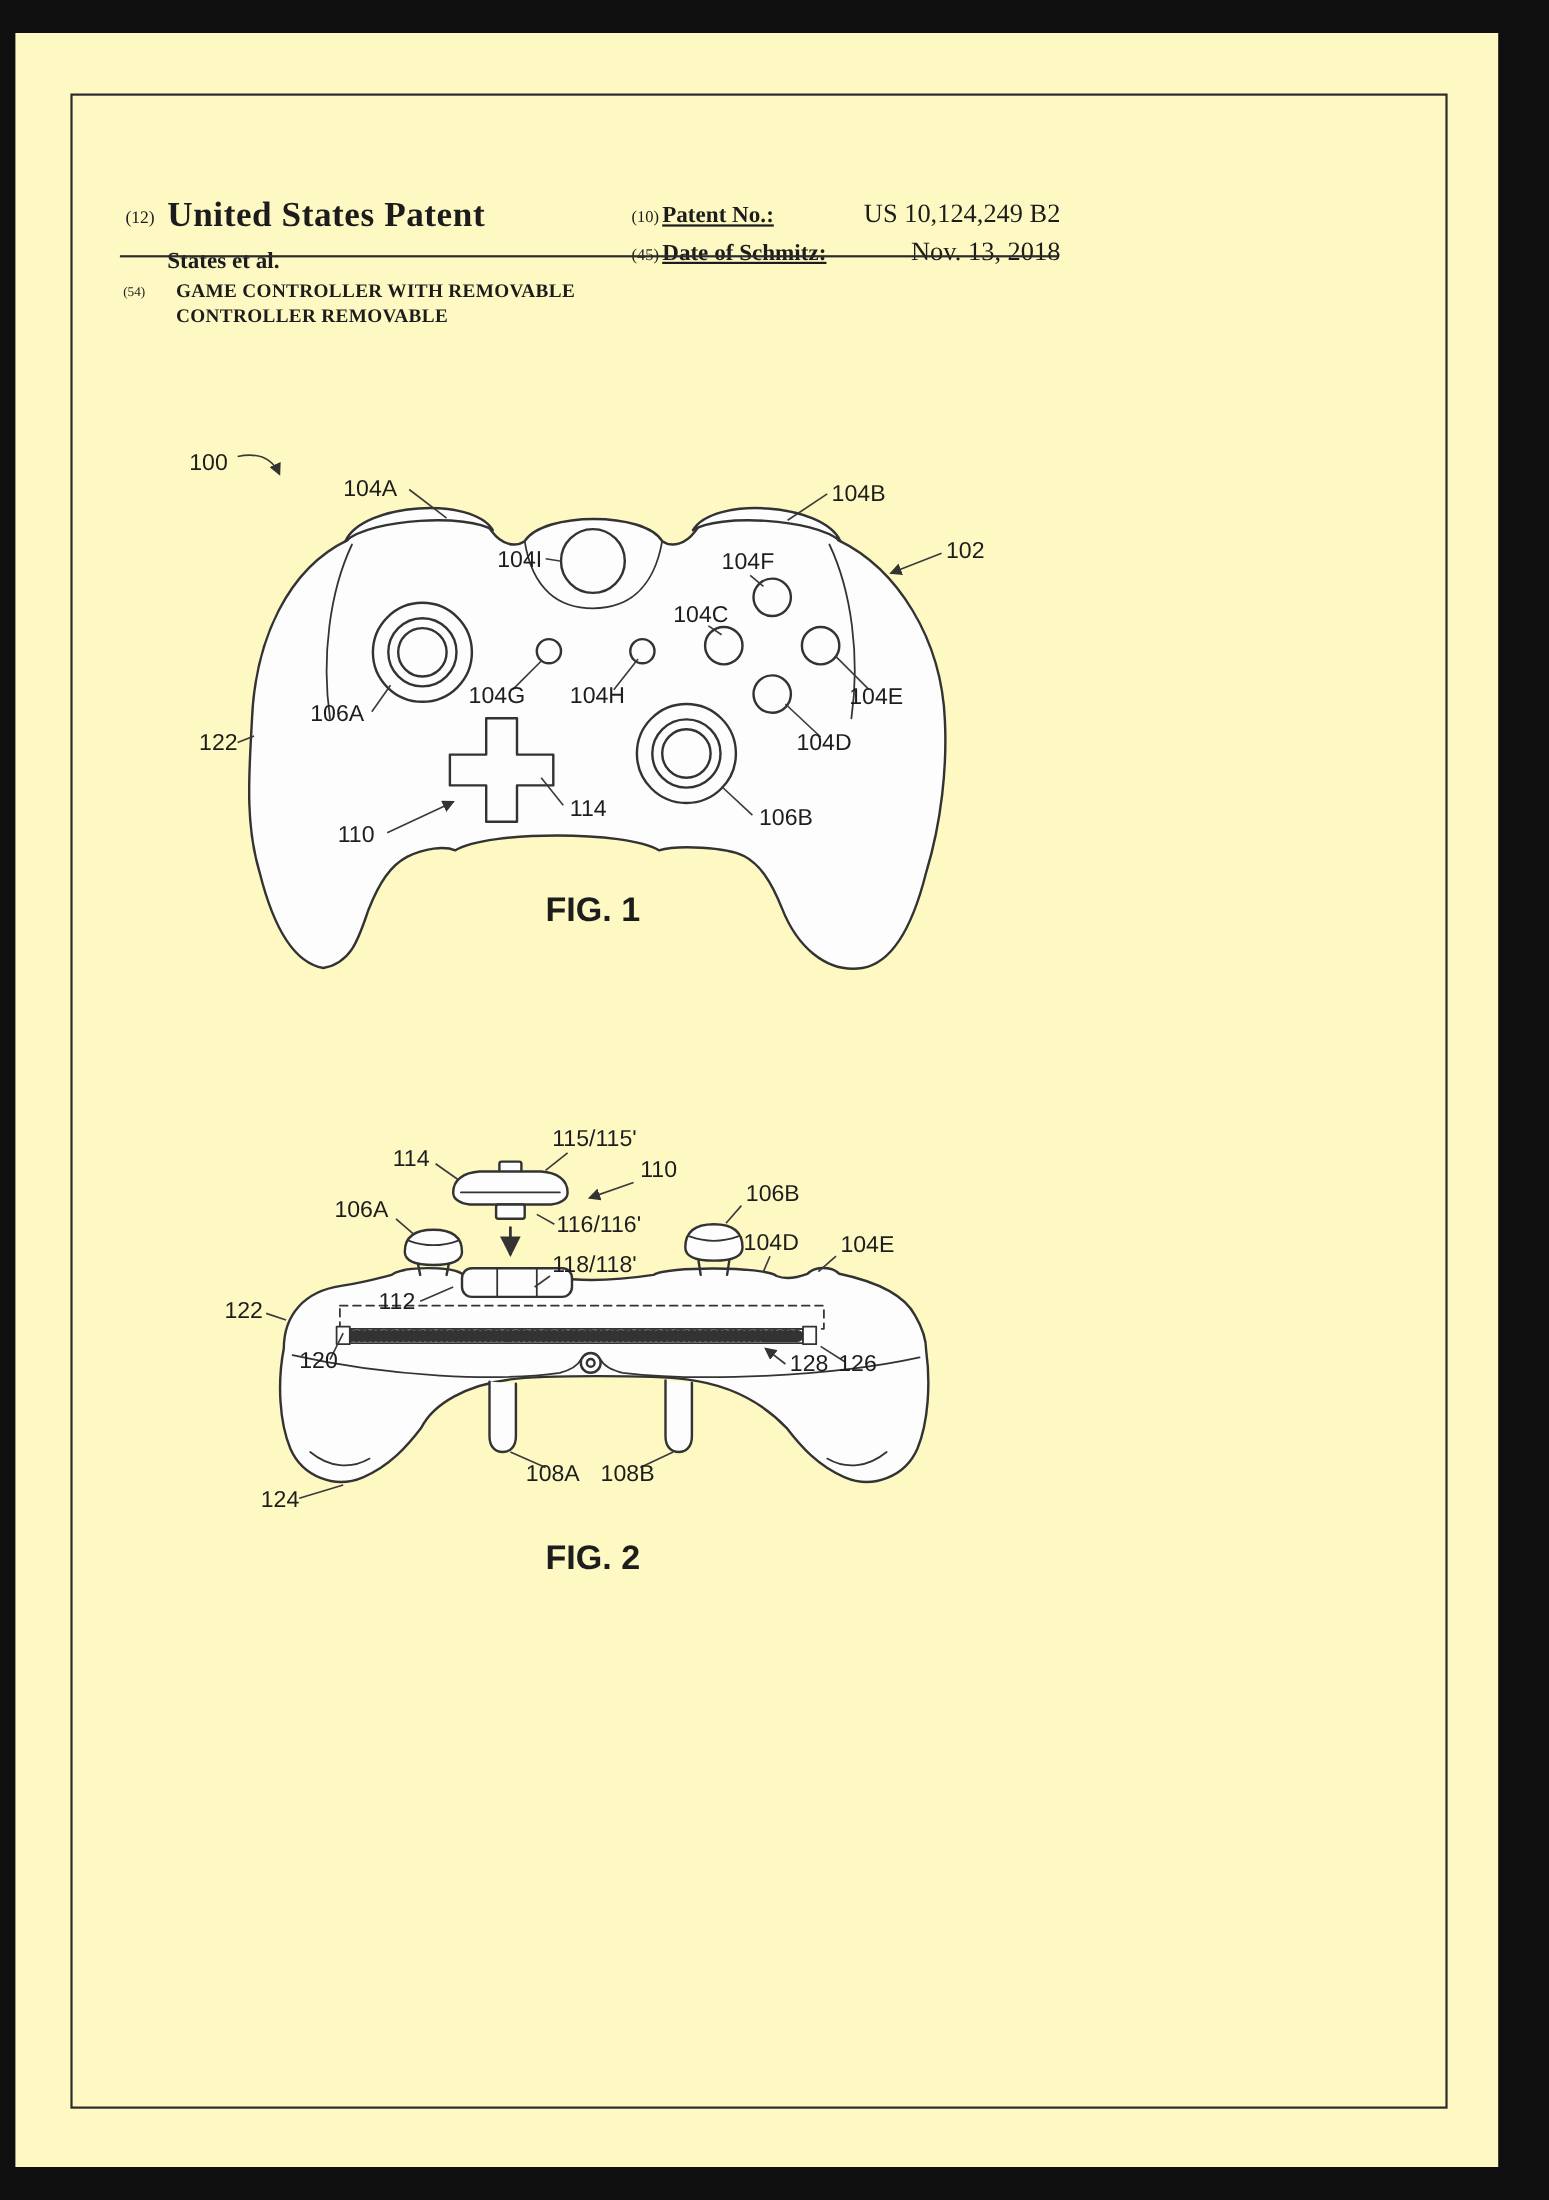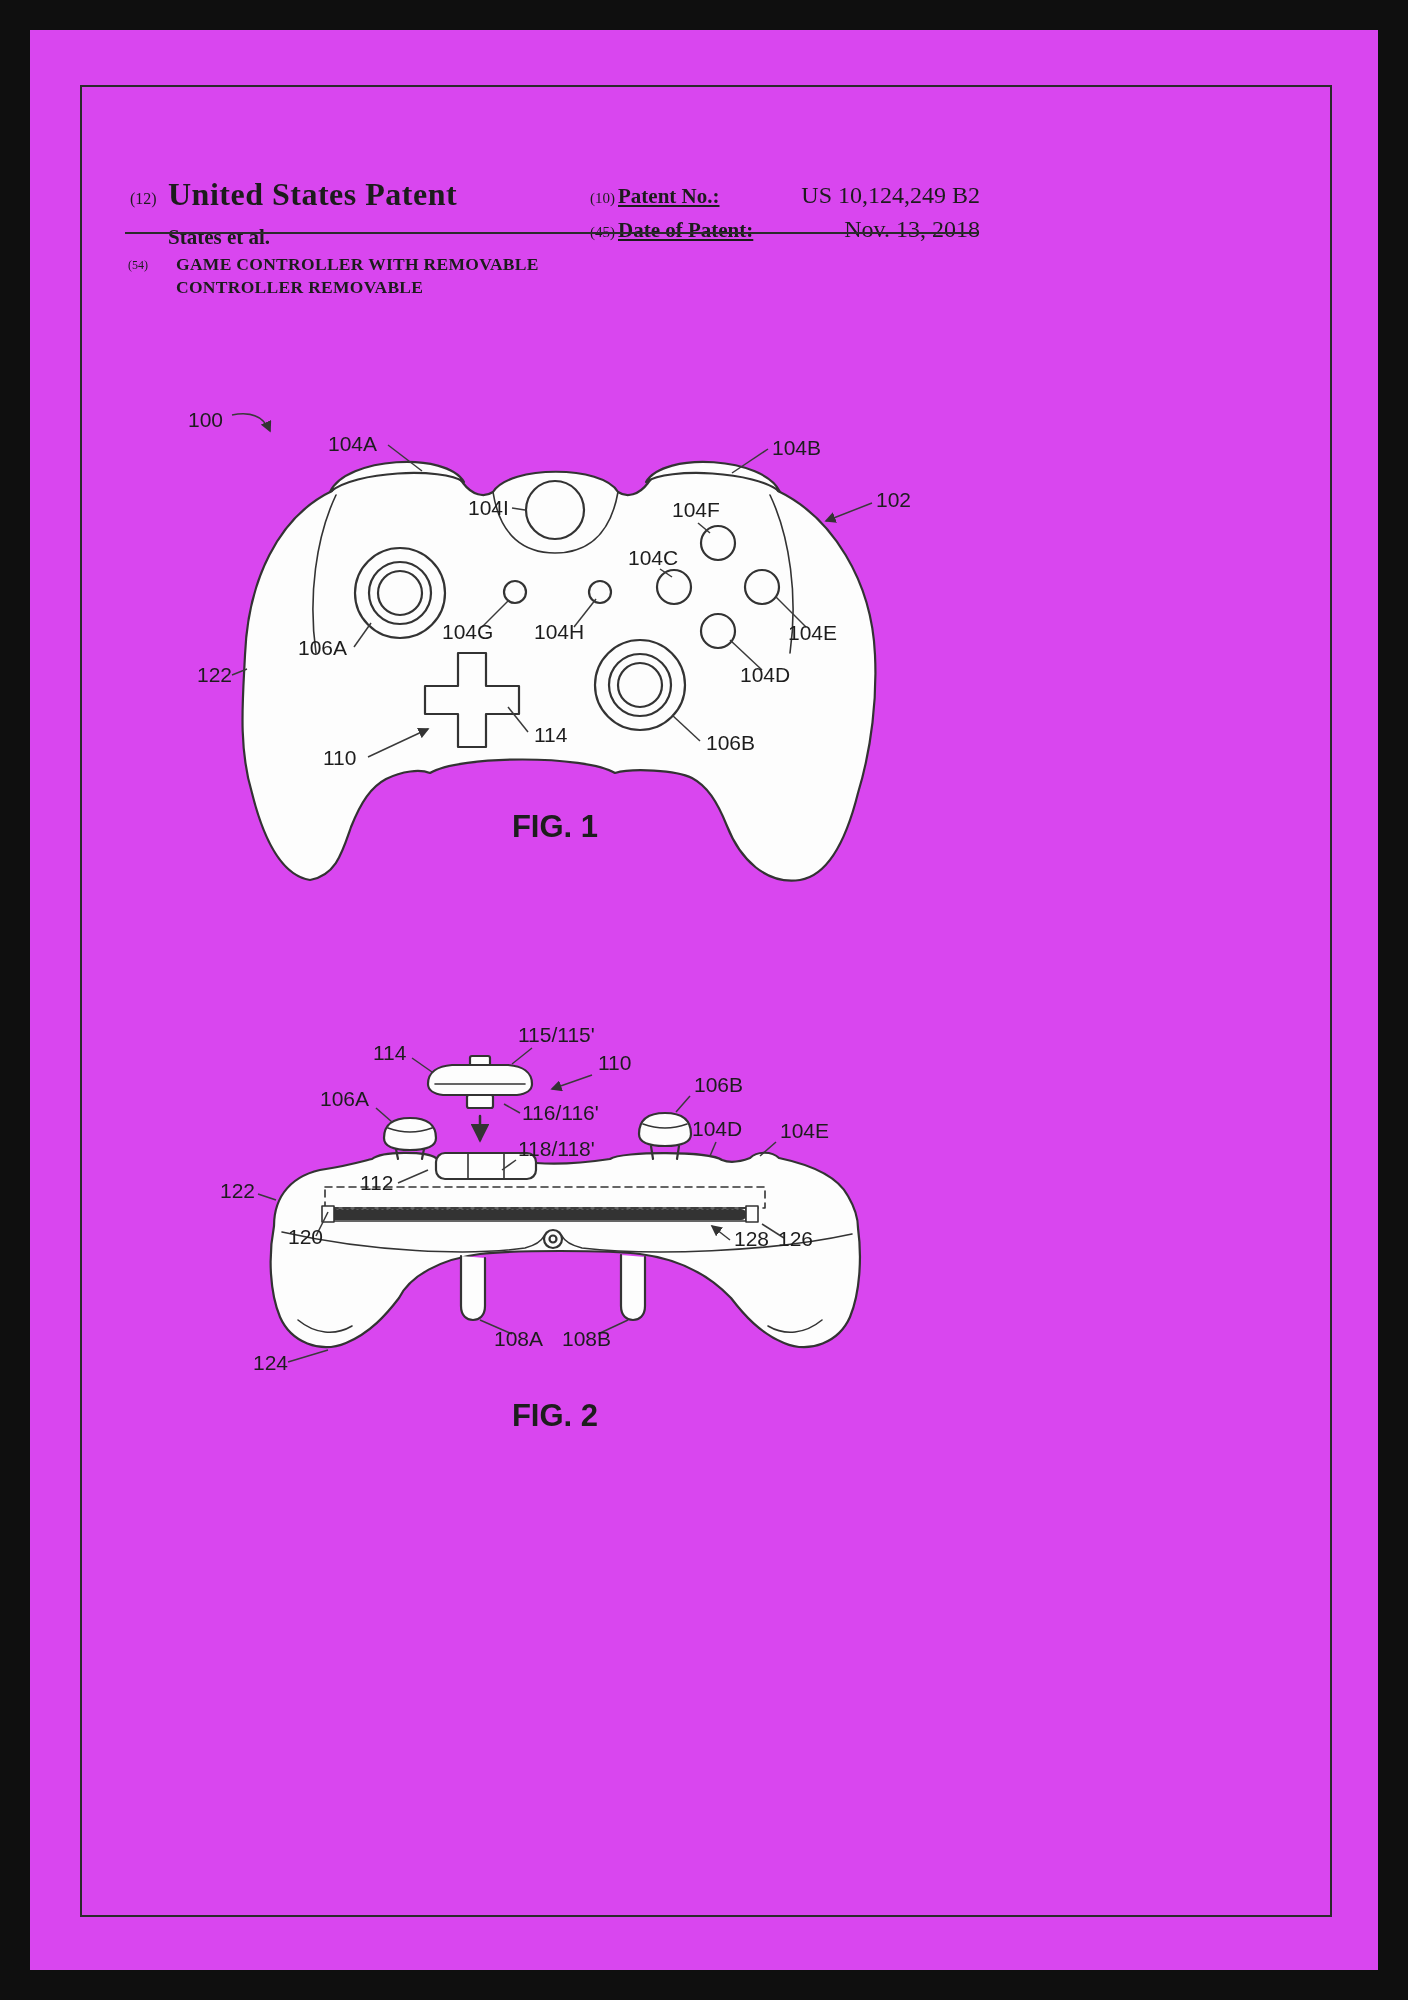--- a/index.html
+++ b/index.html
@@ -4,23 +4,23 @@
 <style>
   html,body { margin:0; padding:0; }
   .poster {
     position: relative;
     width: 1408px; height: 2000px;
     background: #0f0f0f;
     font-family: "Liberation Serif", serif;
     overflow: hidden;
   }
   .page {
-    position: absolute; left: 30px; top: 30px;
+    position: absolute; left: 14px; top: 30px;
     width: 1348px; height: 1940px;
-    background: #d946ef;
+    background: #fef9c3;
   }
   .inner-border {
     position: absolute; left: 50px; top: 55px;
     width: 1248px; height: 1828px;
     border: 2px solid #2b2b2b;
   }
   .abs { position: absolute; white-space: nowrap; color: #1c1c1c; }
   .h-num   { font-size: 16px; }
   .h-title { font-size: 32px; font-weight: bold; letter-spacing: .5px; }
   .h-inventor { font-size: 21px; font-weight: bold; }
@@ -52,21 +52,21 @@
     <div class="abs h-title" style="left:138px; top:146px;">United States Patent</div>
     <div class="abs h-inventor" style="left:138px; top:195px;">States et al.</div>
 
     <div class="abs h-right-row" style="left:560px; top:152px;">
       <span class="h-right-num">(10)</span>
       <span class="h-right-label">Patent No.:</span>
       <span class="h-right-value">US 10,124,249 B2</span>
     </div>
     <div class="abs h-right-row" style="left:560px; top:186px;">
       <span class="h-right-num">(45)</span>
-      <span class="h-right-label">Date of Patent:</span>
+      <span class="h-right-label">Date of Schmitz:</span>
       <span class="h-right-value">Nov. 13, 2018</span>
     </div>
 
     <div class="rule" style="left:95px; top:202px; width:853px; height:2px;"></div>
 
     <div class="abs t54-num" style="left:98px; top:228px;">(54)</div>
     <div class="abs" style="left:146px; top:223px;">
       <div class="t54-line">GAME CONTROLLER WITH REMOVABLE</div>
       <div class="t54-line">CONTROLLER REMOVABLE</div>
     </div>

